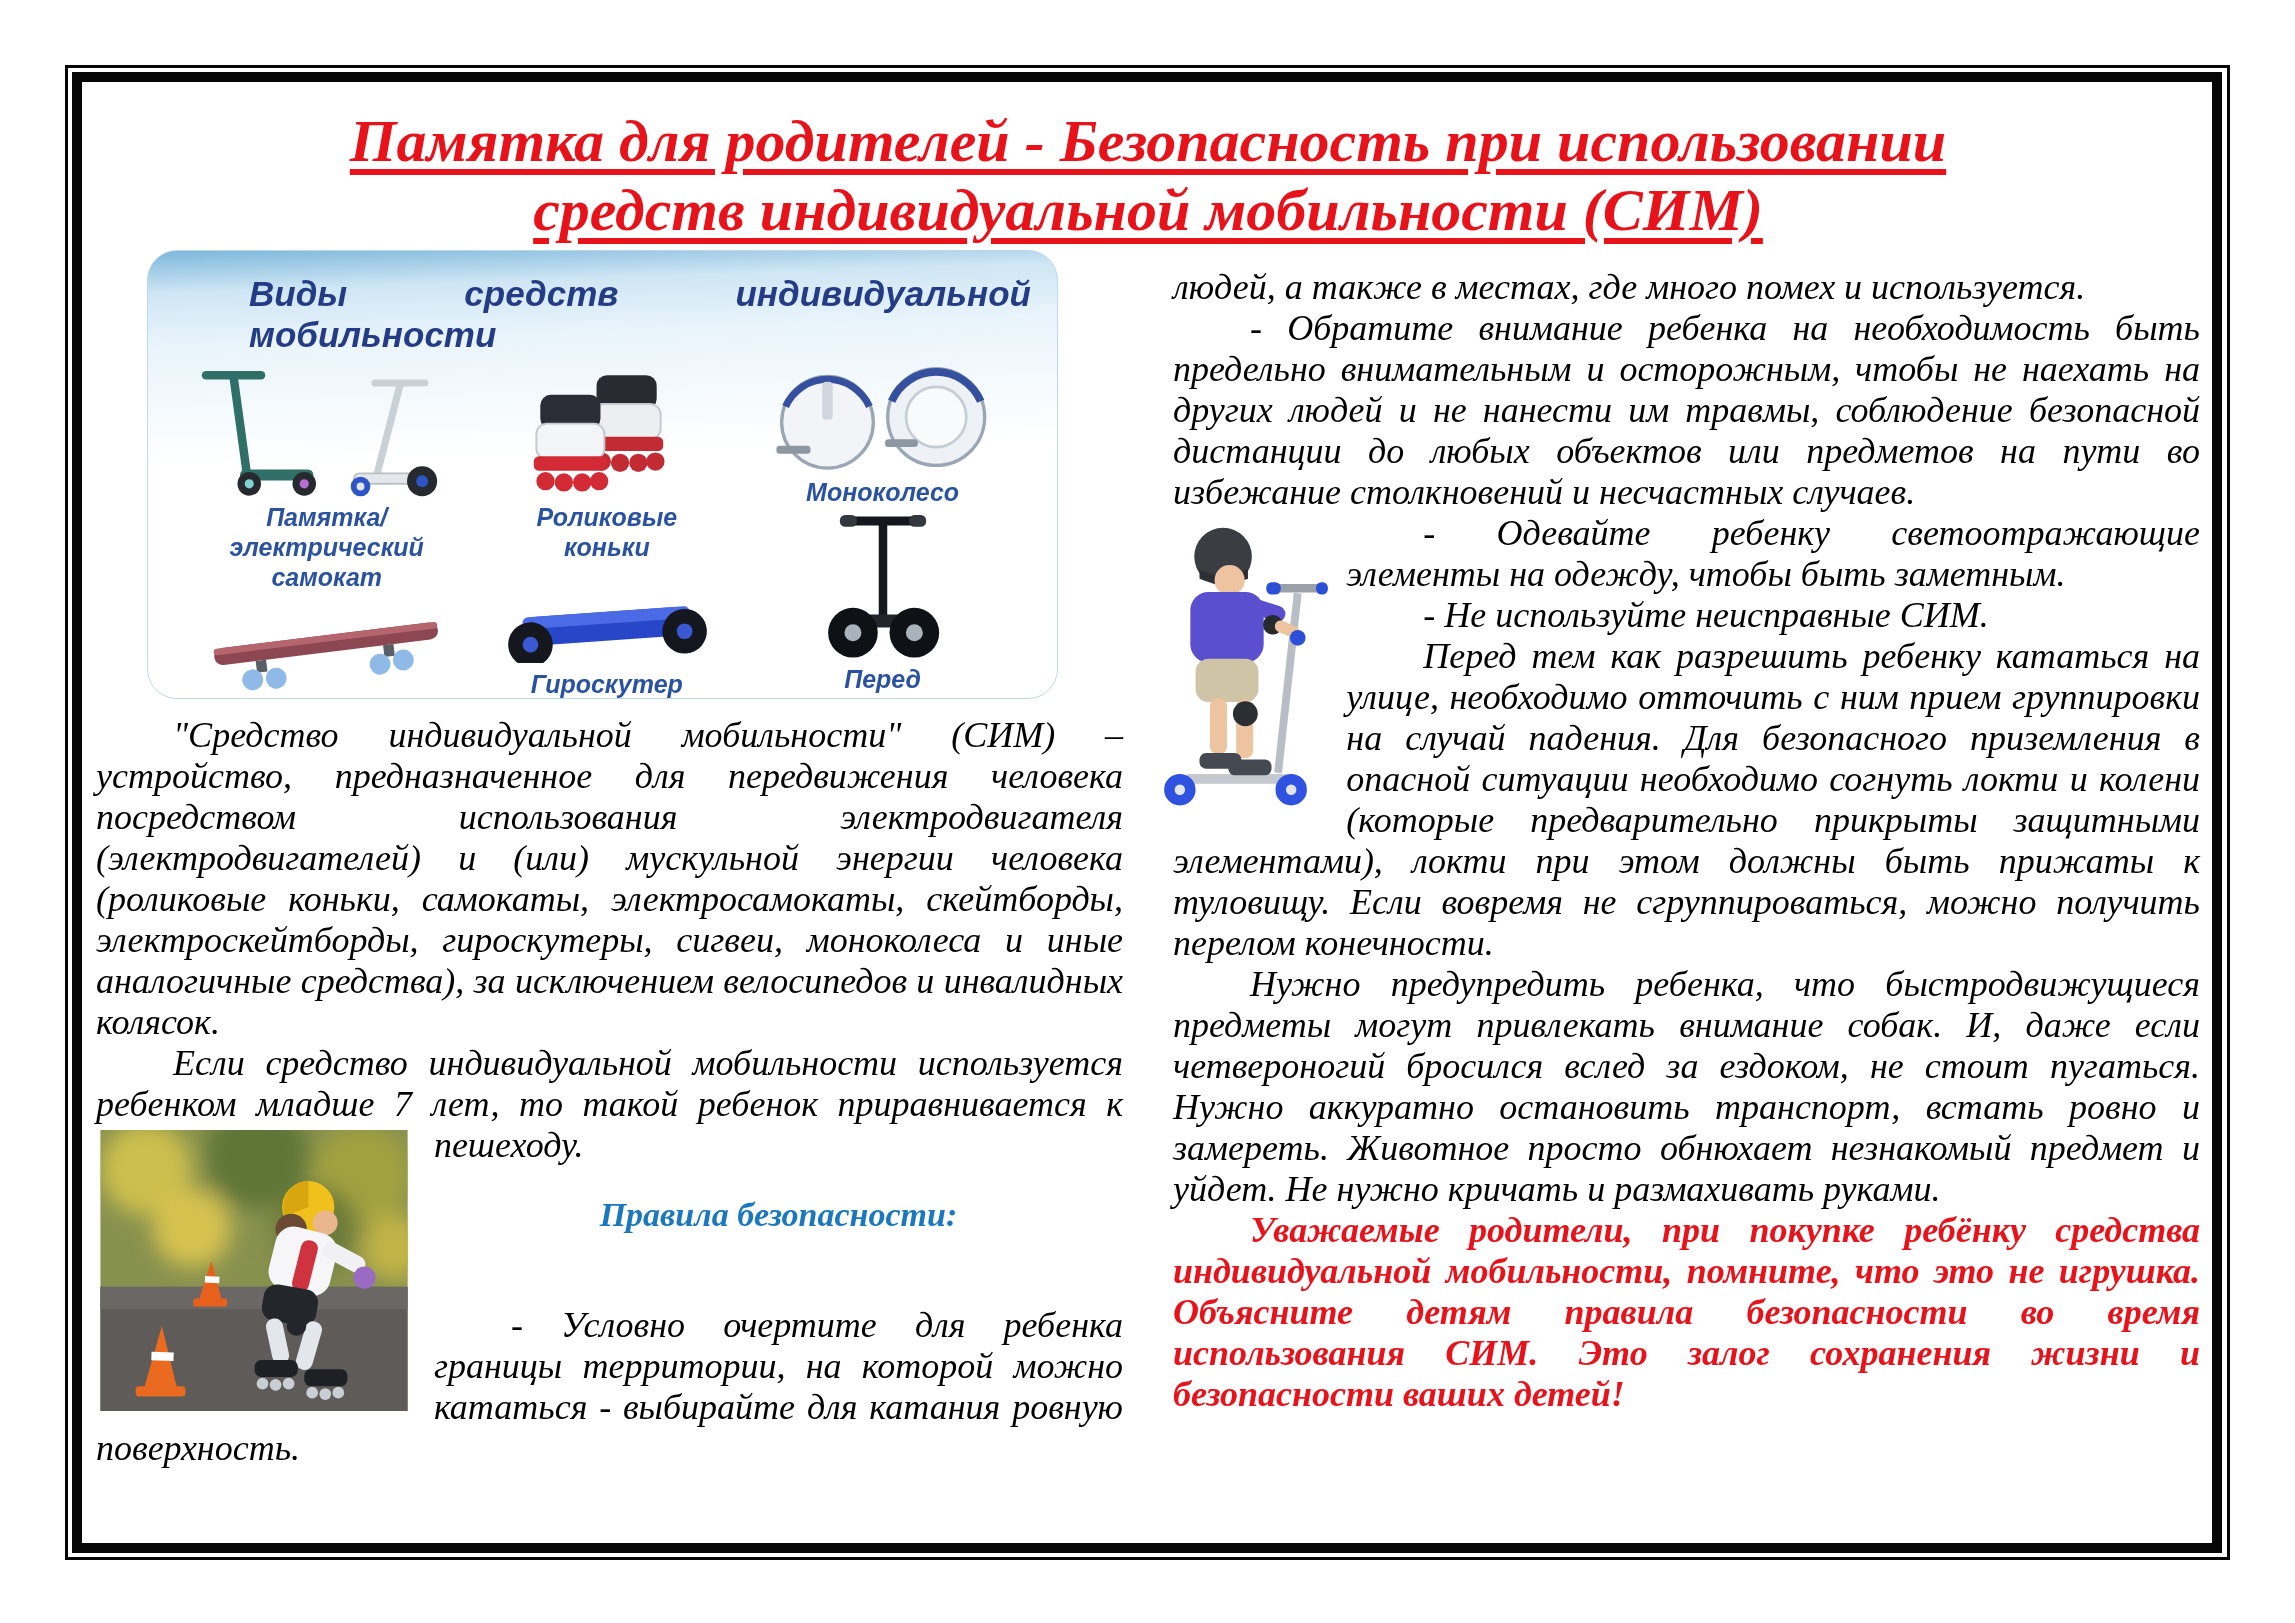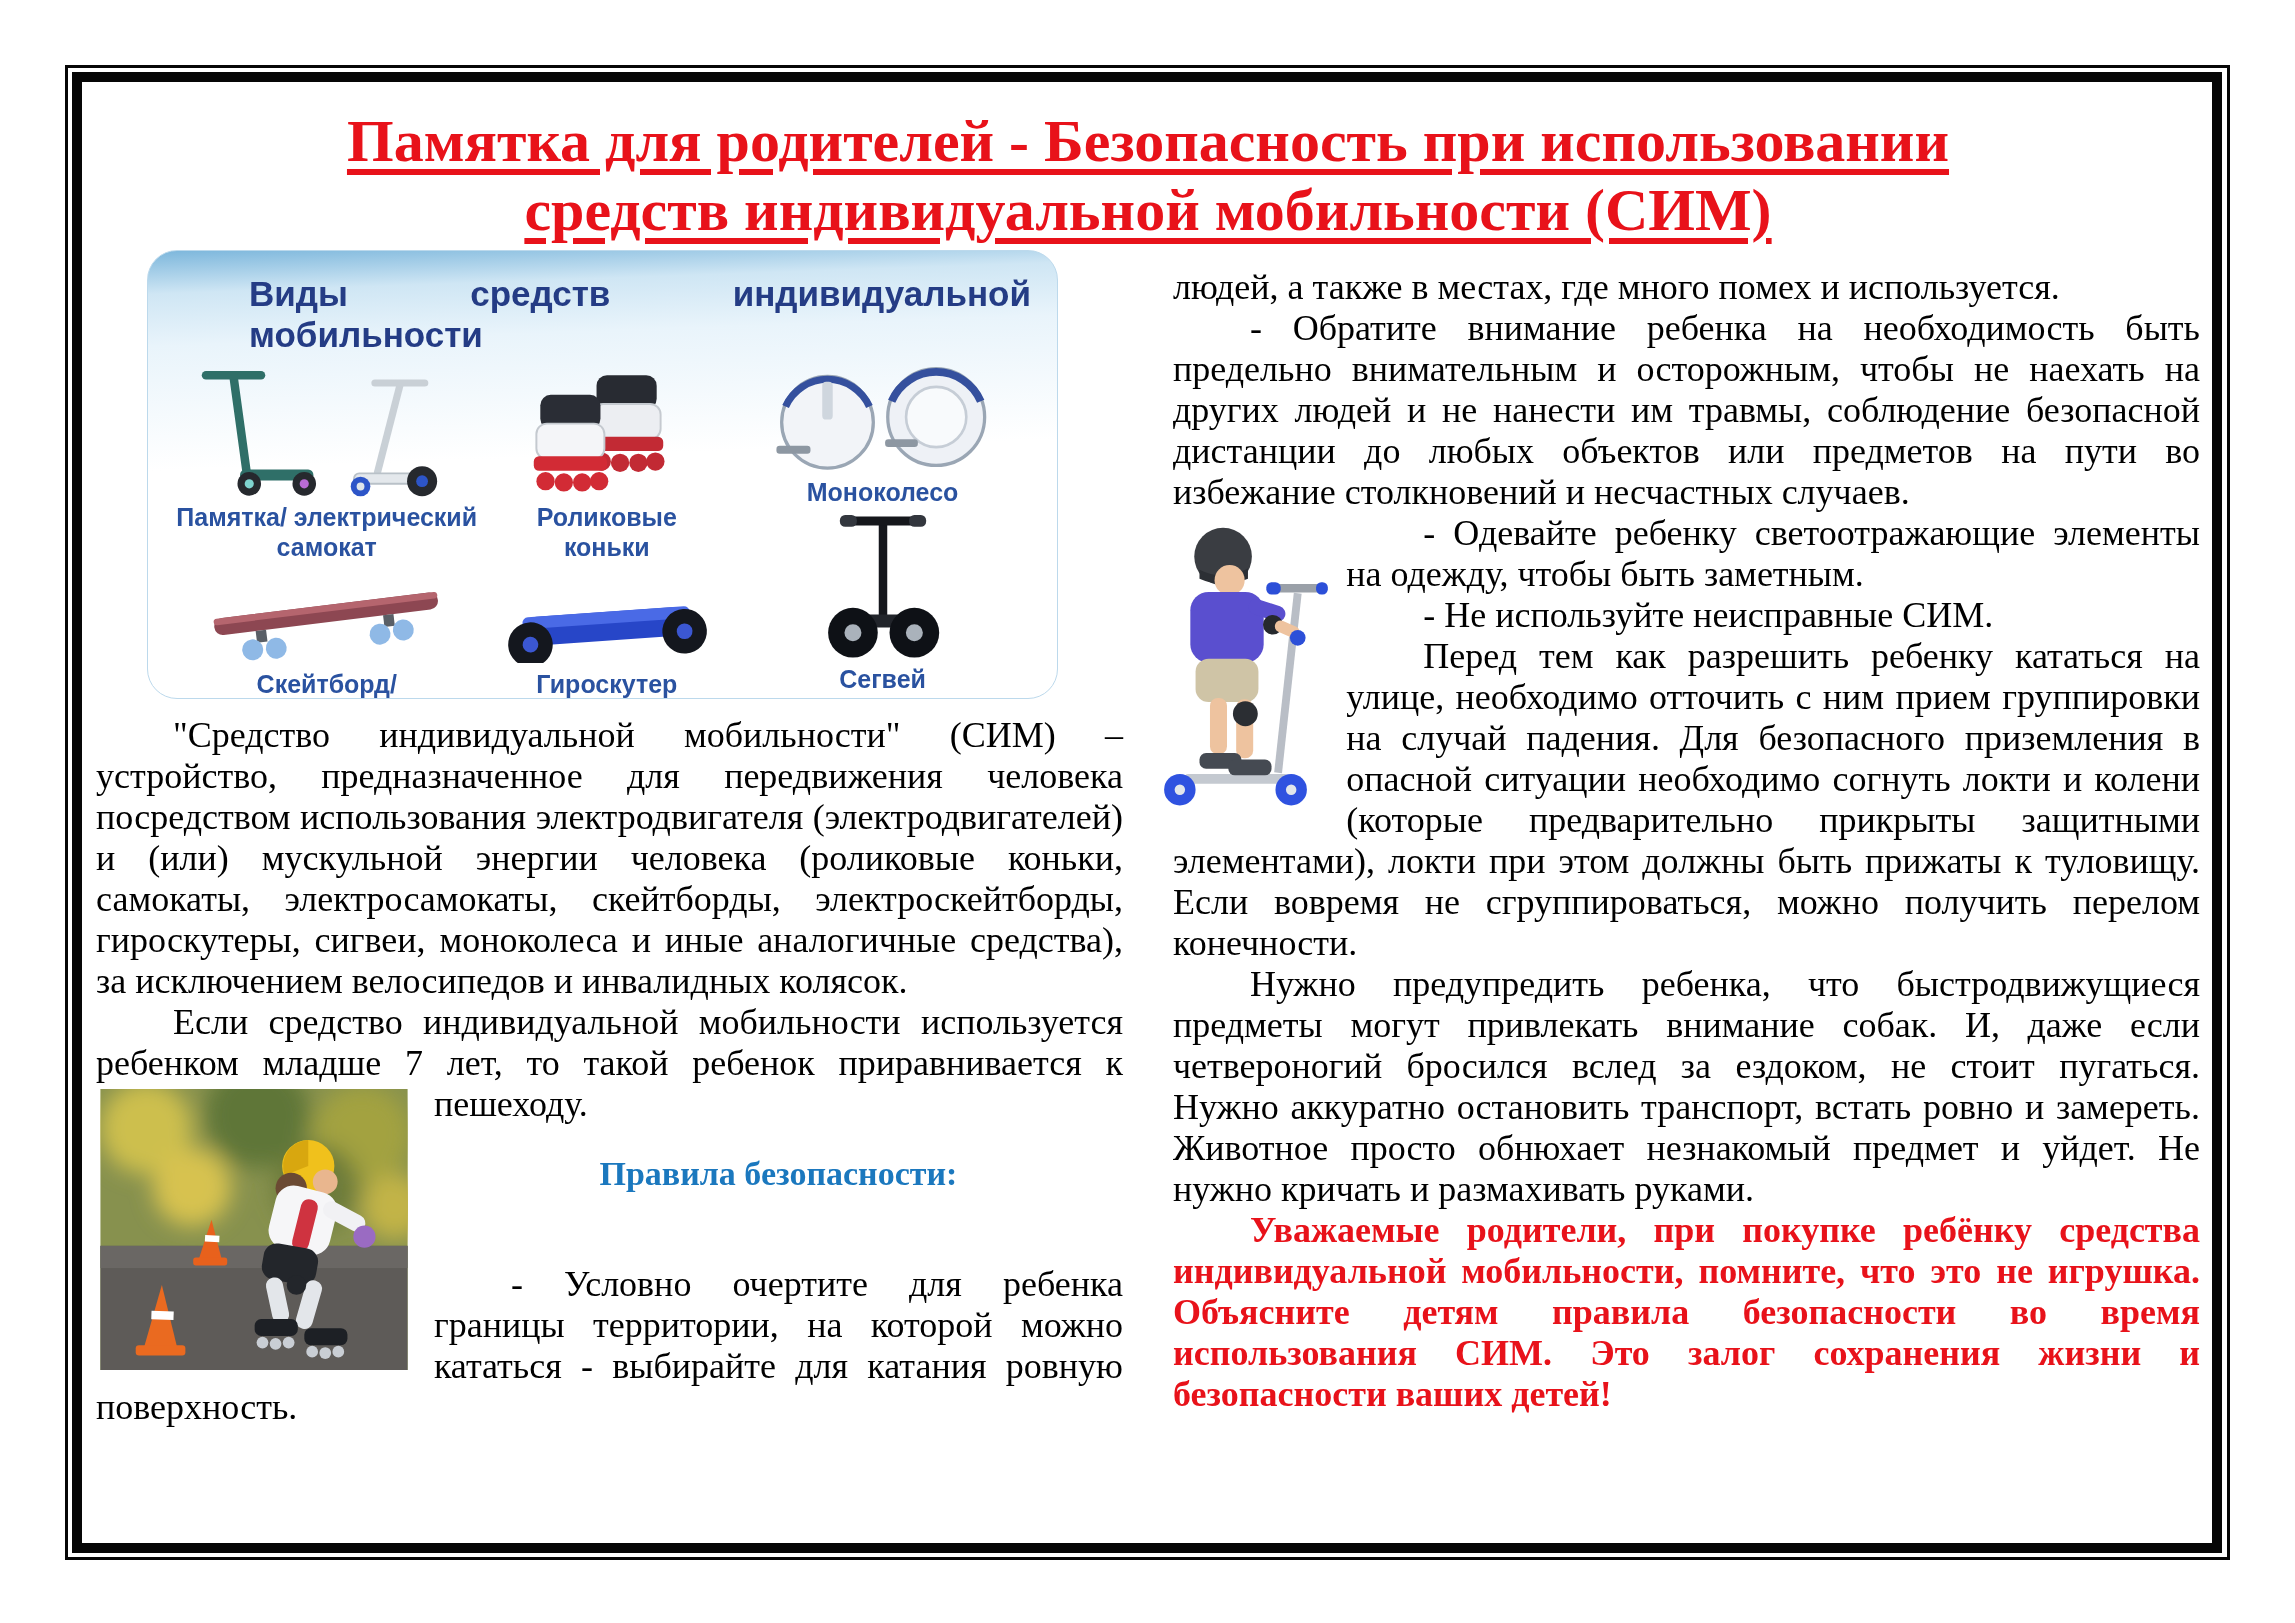--- a/index.html
+++ b/index.html
@@ -9,21 +9,21 @@
     --label-blue:#2a52a0;
     --panel-blue:#cfe6f4;
   }
   *{box-sizing:border-box;}
   html,body{margin:0;padding:0;}
   body{width:2295px;height:1623px;background:#fff;overflow:hidden;
        font-family:"Liberation Serif","DejaVu Serif",serif;color:#000;}
   .sheet{position:relative;width:2295px;height:1623px;background:#fff;}
   .frame-outer{position:absolute;left:65px;top:65px;right:65px;bottom:63px;border:3.3px solid #060606;}
   .frame-inner{position:absolute;left:72px;top:72px;right:73px;bottom:70px;border:10.5px solid #060606;}
-  .content{position:absolute;left:96px;top:89px;width:2104px;height:1450px;}
+  .content{position:absolute;left:96px;top:89px;width:2104px;height:1450px;font-style:italic;}
 
   
   .title{margin:18.3px 0 0;text-align:center;font-weight:bold;color:var(--accent-red);
          font-size:60px;line-height:69px;}
   .title-line{display:block;}
   .u{text-decoration:underline;text-decoration-thickness:5.9px;text-underline-offset:7.9px;
      text-decoration-color:var(--accent-red);}
 
   
   .columns{display:flex;gap:50px;margin-top:5.2px;}
@@ -183,21 +183,21 @@
                   <rect x="92" y="8" width="116" height="14" rx="7" fill="#15171c"></rect>
                   <rect x="84" y="6" width="26" height="18" rx="8" fill="#33373e"></rect>
                   <rect x="190" y="6" width="26" height="18" rx="8" fill="#33373e"></rect>
                   <rect x="78" y="158" width="144" height="20" rx="9" fill="#22252b"></rect>
                   <circle cx="104" cy="186" r="38" fill="#0e1116"></circle>
                     <circle cx="104" cy="186" r="13" fill="#aab2bb"></circle>
                   <circle cx="198" cy="186" r="38" fill="#0e1116"></circle>
                     <circle cx="198" cy="186" r="13" fill="#aab2bb"></circle>
                 </svg>
               </div>
-              <div class="info-label">Сегвей</div>
+              <div class="info-label">Перед</div>
             </div>
 
           </div>
         </div>
 
         <p class="indent">"Средство индивидуальной мобильности" (СИМ) – устройство, предназначенное для передвижения человека посредством использования электродвигателя (электродвигателей) и (или) мускульной энергии человека (роликовые коньки, самокаты, электросамокаты, скейтборды, электроскейтборды, гироскутеры, сигвеи, моноколеса и иные аналогичные средства), за исключением велосипедов и инвалидных колясок.</p>
 
         <p class="indent"><span>Если средство индивидуальной мобильности используется ребенком младше 7 лет, то такой ребенок приравнивается к</span>
           <span class="girl-float">
             <svg viewBox="0 0 470 430" width="308" height="281">

